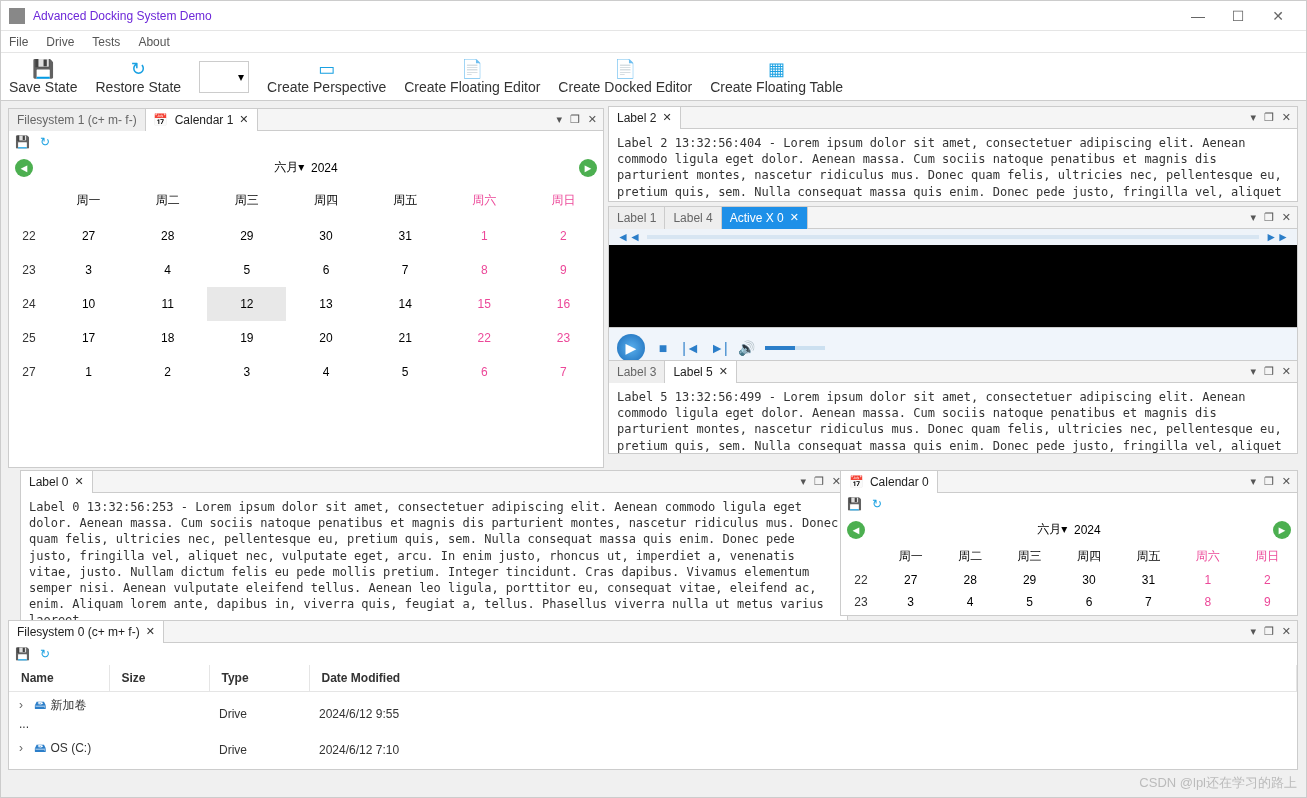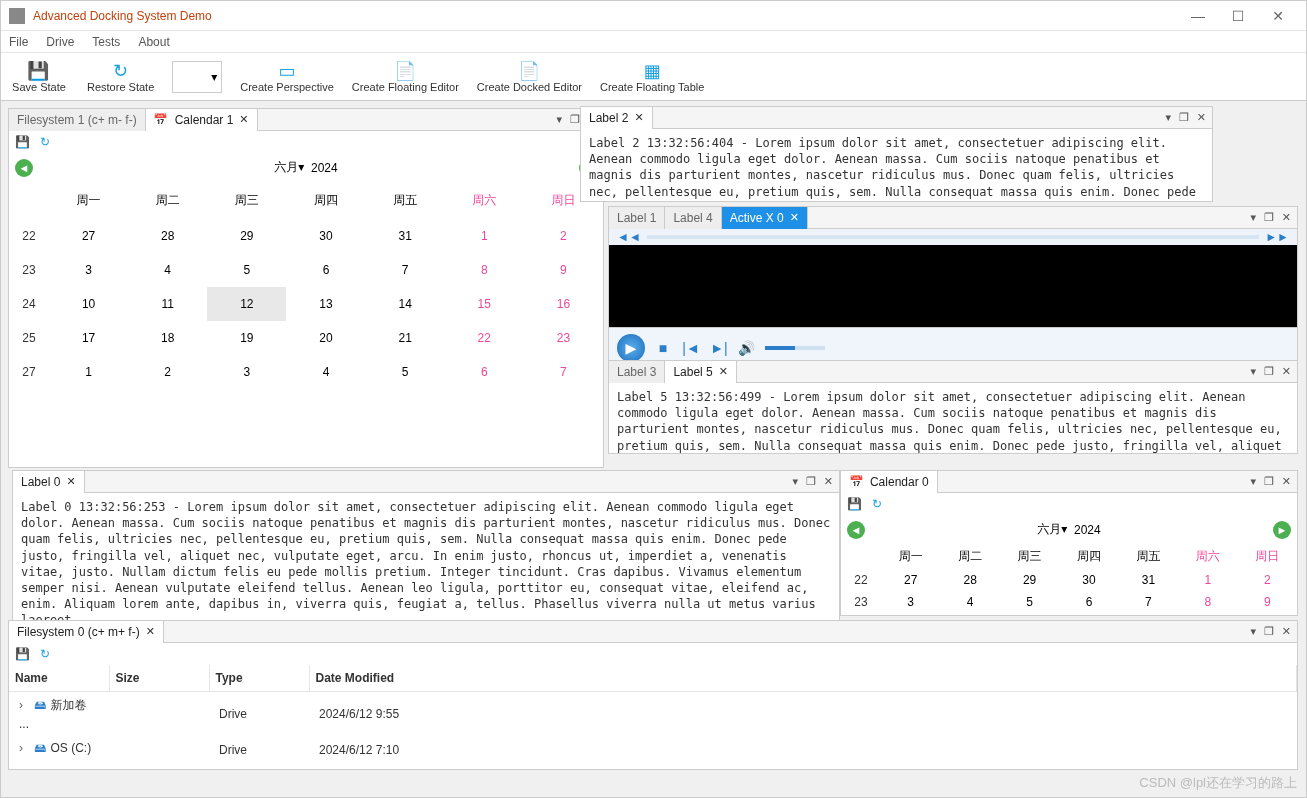--- a/index.html
+++ b/index.html
@@ -1,26 +1,26 @@
 <!DOCTYPE html>
 <html><head>
 <meta charset="utf-8">
 <style>
 *{box-sizing:border-box;margin:0;padding:0;font-family:"Microsoft YaHei",Arial,sans-serif;font-size:12px}
 body{background:#f0f0f0;width:1307px;height:798px;overflow:hidden;border:1px solid #ccc}
 .titlebar{height:30px;background:#fff;display:flex;align-items:center;padding:0 8px;border-bottom:1px solid #e5e5e5}
 .titlebar .ico{width:16px;height:16px;background:#888;margin-right:8px;display:inline-block}
-.titlebar .title{flex:1;color:#c2410c}
+.titlebar .title{flex:1;color:#6d28d9}
 .titlebar .winbtn{width:40px;text-align:center;color:#666;font-size:14px}
 .menubar{height:22px;background:#fff;display:flex;align-items:center;padding:0 8px;border-bottom:1px solid #e5e5e5}
 .menubar span{margin-right:18px;color:#555}
 .toolbar{height:48px;background:#fff;display:flex;align-items:center;padding:4px 8px;border-bottom:1px solid #ccc;gap:18px}
 .tbtn{display:flex;flex-direction:column;align-items:center;justify-content:center;min-width:60px;color:#333;font-family:monospace}
 .tbtn .ticon{font-size:18px;color:#1ba1e2;height:20px;line-height:20px}
-.tbtn .tlabel{font-size:11px;white-space:nowrap}
+.tbtn .tlabel{font-size:14px;white-space:nowrap}
 .dropdown{width:50px;height:32px;border:1px solid #ccc;background:#fff;display:flex;align-items:center;justify-content:flex-end;padding-right:4px}
 .dock{position:absolute;background:#fff;border:1px solid #ccc;display:flex;flex-direction:column}
 .tabrow{height:22px;background:#f5f5f5;display:flex;align-items:center;border-bottom:1px solid #ccc}
 .tab{height:22px;padding:0 8px;display:flex;align-items:center;border-right:1px solid #ccc;background:#eee;color:#666;gap:6px;font-family:monospace}
 .tab.active{background:#fff;color:#222}
 .tab.blue{background:#1e90e8;color:#fff}
 .tabctrl{margin-left:auto;display:flex;gap:8px;padding-right:6px;color:#555}
 .tabctrl span{font-size:11px}
 .body{flex:1;overflow:hidden;position:relative;background:#fff}
 .iconrow{padding:4px 6px;display:flex;gap:10px;font-size:14px}
@@ -39,21 +39,21 @@
 .lorem{padding:6px 8px;font-family:monospace;font-size:12px;color:#333;line-height:1.35;word-wrap:break-word}
 .player{background:#000;flex:1}
 .playerctrl{height:40px;background:#f0f5fb;border-top:1px solid #ccc;display:flex;align-items:center;padding:0 8px;gap:8px}
 .pbtn{width:20px;height:20px;display:flex;align-items:center;justify-content:center;color:#2b7ec9;font-size:14px}
 .bigplay{width:28px;height:28px;border-radius:14px;background:radial-gradient(circle,#5ab0ee,#1a6bb8);color:#fff;display:flex;align-items:center;justify-content:center;font-size:14px}
 .vol{width:60px;height:4px;background:#cce0f0;position:relative}
 .vol::before{content:"";position:absolute;left:0;top:0;height:4px;width:30px;background:#2b7ec9}
 .seekbar{position:absolute;top:0;left:0;right:0;height:16px;background:#eef3f9;display:flex;align-items:center;padding:0 8px}
 .seekbar .tr{flex:1;height:4px;background:#d7e5f2;margin:0 6px}
 .fs-table{width:100%;border-collapse:collapse}
-.fs-table th{text-align:left;padding:6px 6px;border-right:1px solid #e5e5e5;font-weight:600;color:#333;border-bottom:1px solid #e5e5e5}
+.fs-table th{text-align:left;padding:6px 12px;border-right:1px solid #e5e5e5;font-weight:600;color:#333;border-bottom:1px solid #e5e5e5}
 .fs-table td{padding:4px 10px;color:#333}
 .fs-table .chev{color:#666;width:12px;display:inline-block}
 .fs-table .drv{color:#2b7ec9;margin-right:4px}
 .watermark{position:absolute;right:10px;bottom:6px;color:#bbb;font-size:13px}
 .close-x{font-size:11px;color:#777}
 .tab.active .close-x{color:#333}
 .tab.blue .close-x{color:#fff}
 </style>
 </head>
 <body>
@@ -187,21 +187,21 @@
             <td>4</td>
             <td>5</td>
             <td class="we">6</td>
             <td class="we">7</td>
           </tr>
         </tbody>
       </table>
   </div>
 </div>
 
-<div class="dock" style="left:580px;top:106px;width:633px;height:96px">
+<div class="dock" style="left:608px;top:106px;width:690px;height:96px">
   <div class="tabrow">
       <div class="tab active">
         <span>Label 2</span>
         <span class="close-x">✕</span>
       </div>
   <div class="tabctrl">
         <span>▾</span>
         <span>❐</span>
         <span>✕</span>
       </div>
@@ -256,21 +256,21 @@
       </div>
     <div class="tabctrl">
         <span>▾</span>
         <span>❐</span>
         <span>✕</span>
       </div>
   </div>
   <div class="body lorem">Label 5 13:32:56:499 - Lorem ipsum dolor sit amet, consectetuer adipiscing elit. Aenean commodo ligula eget dolor. Aenean massa. Cum sociis natoque penatibus et magnis dis parturient montes, nascetur ridiculus mus. Donec quam felis, ultricies nec, pellentesque eu, pretium quis, sem. Nulla consequat massa quis enim. Donec pede justo, fringilla vel, aliquet nec, vulputate eget, arcu. In enim justo, rhoncus ut, imperdiet a, venenatis vitae, justo. Nullam dictum felis eu pede mollis pretium. Integer tincidunt. Cras dapibus. Vivamus elementum</div>
 </div>
 
-<div class="dock" style="left:12px;top:470px;width:828px;height:186px">
+<div class="dock" style="left:20px;top:470px;width:828px;height:186px">
   <div class="tabrow">
       <div class="tab active">
         <span>Label 0</span>
         <span class="close-x">✕</span>
       </div>
   <div class="tabctrl">
         <span>▾</span>
         <span>❐</span>
         <span>✕</span>
       </div>

